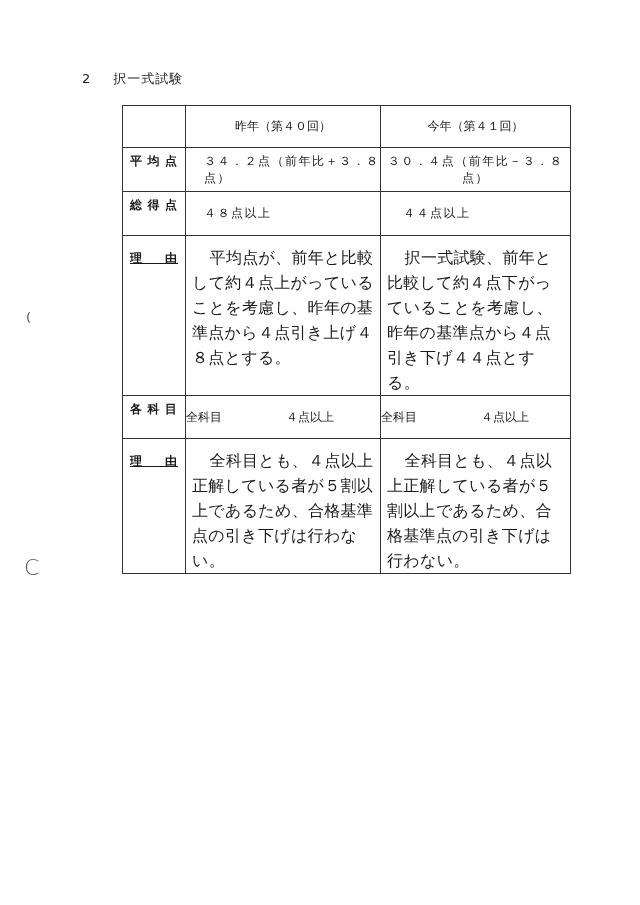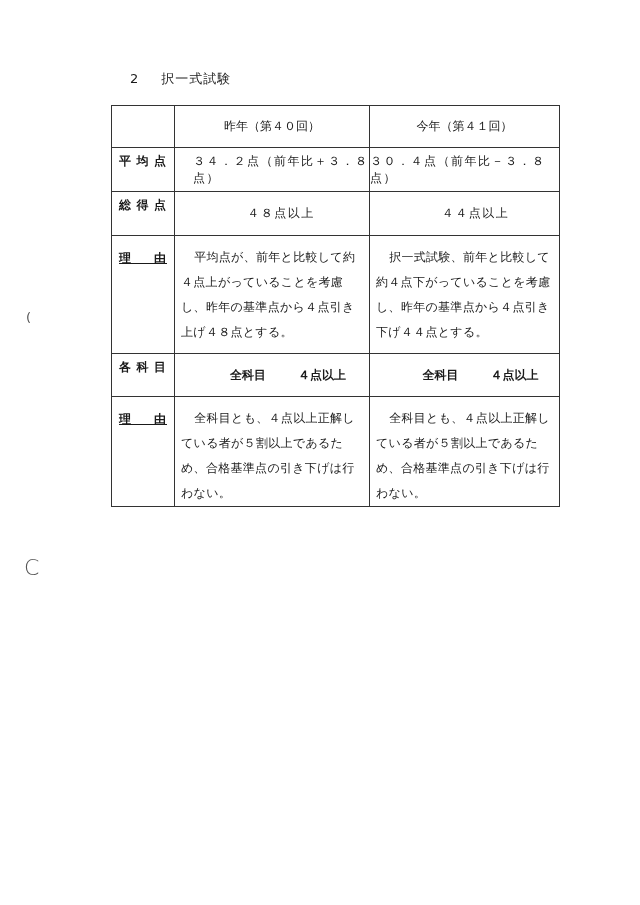--- a/index.html
+++ b/index.html
@@ -3,51 +3,51 @@
 <meta charset="utf-8">
 <style>
   html, body { margin: 0; padding: 0; background: #ffffff; }
   body {
     width: 640px; height: 905px; position: relative; overflow: hidden;
     font-family: "DejaVu Sans", "Liberation Sans", sans-serif;
     color: #1a1a1a;
   }
   .heading {
     position: absolute; left: 82px; top: 70px;
-    font-size: 13px; letter-spacing: 1px; margin-left: 48px;
+    font-size: 13px; letter-spacing: 1px;
   }
   .heading .num { display: inline-block; width: 26px; }
   .tbl {
-    position: absolute; left: 111px; top: 105px;
+    position: absolute; left: 122px; top: 105px;
     width: 448px; border-collapse: collapse;
     font-size: 12px; table-layout: fixed;
   }
   .tbl td {
     border: 1.5px solid #333;
     padding: 0; vertical-align: middle;
   }
   .tbl col.c1 { width: 63px; }
   .tbl col.c2 { width: 195px; }
   .tbl col.c3 { width: 190px; }
   .tbl td.lbl {
     text-align: justify; text-align-last: justify;
     padding: 0 7px 16px 7px; font-weight: bold;
     letter-spacing: 1px;
   }
   .tbl td.lbl-top { vertical-align: top; padding-top: 14px; text-decoration: underline; }
   .tbl td.hdr { text-align: center; height: 41px; }
   .tbl td.val { padding-left: 18px; height: 43px; letter-spacing: 1.5px; }
-  .tbl td.val-c { letter-spacing: 1.5px; }
+  .tbl td.val-c { text-align: center; letter-spacing: 1.5px; }
   .tbl td.reason {
     vertical-align: top; padding: 9px 5px 0 6px;
-    line-height: 25px; font-size: 12px; letter-spacing: 0.3px;
+    line-height: 25px; font-size: 16px; letter-spacing: 0.3px;
   }
   .tbl td.reason .ind { text-indent: 1.1em; }
-  .tbl tr.dash-below td { border-bottom: 1.5px dashed #333; text-align: center; }
-  .tbl td.subj { height: 42px; padding-left: 0; font-weight: bold; }
+  .tbl tr.dash-below td { border-bottom: 1.5px dashed #333; }
+  .tbl td.subj { height: 42px; padding-left: 0; font-weight: normal; }
   .subj .name { display: inline-block; width: 100px; }
   .subj .pts { display: inline-block; }
   .mark { position: absolute; color: #555; font-size: 15px; }
 </style>
 </head>
 <body>
 
 <div class="heading">
   <span class="num">2</span>
   <span>択一式試験</span>

